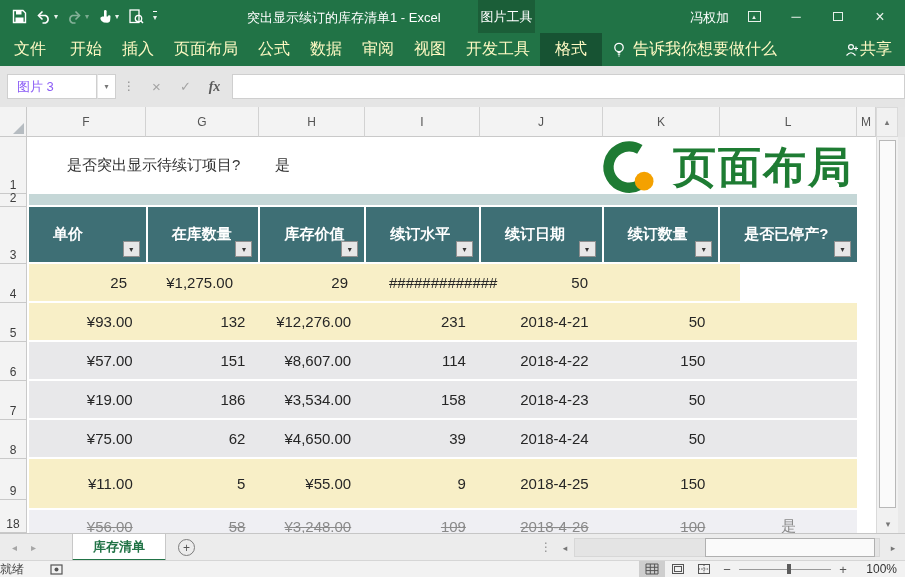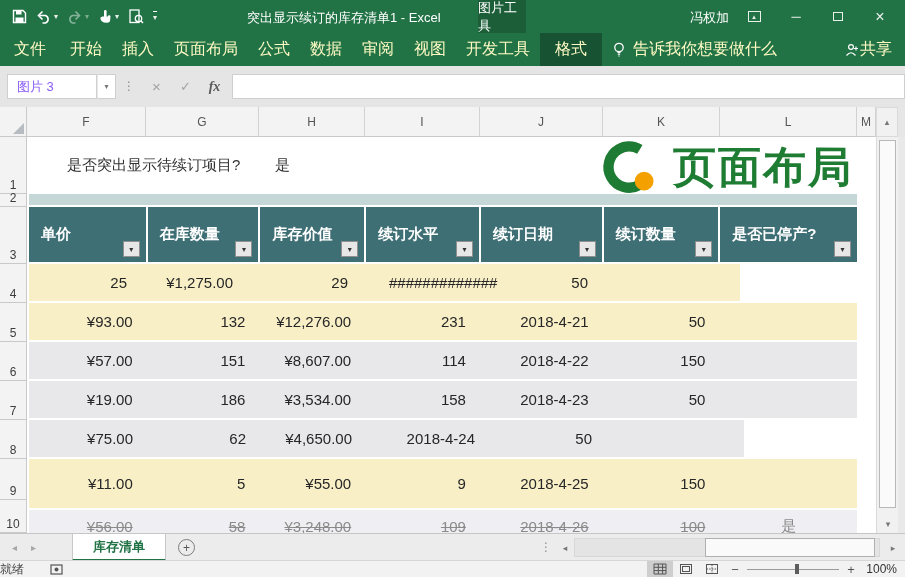--- a/index.html
+++ b/index.html
@@ -7,21 +7,21 @@
 .app{position:relative;width:905px;height:577px;background:#fff;overflow:hidden;font-size:13px}
 
 
 .titlebar{position:absolute;left:0;top:0;width:905px;height:33px;background:#217346;color:#fff}
 .qat{position:absolute;left:12px;top:0;height:33px;display:flex;align-items:center;gap:9px}
 .qbtn{display:flex;align-items:center;gap:3px}
 .qbtn svg{display:block}
 .dim{opacity:.45}
 .caret{font-size:8px;color:#e8f0ea;line-height:8px}
 .doc-title{position:absolute;left:247px;top:9px;font-size:13px;white-space:nowrap}
-.ctx-tool{position:absolute;left:478px;top:0;width:48px;height:33px;background:#1b5e38;display:flex;align-items:center;justify-content:center;font-size:13px}
+.ctx-tool{position:absolute;left:478px;top:0;width:57px;height:33px;background:#1b5e38;display:flex;align-items:center;justify-content:center;font-size:13px}
 .user{position:absolute;left:690px;top:9px;font-size:13px}
 .winctl{position:absolute;right:4px;top:0;height:33px;display:flex;align-items:center}
 .winbtn{width:42px;height:33px;display:flex;align-items:center;justify-content:center;color:#eaf2ec;font-size:13px}
 .ribopt-box{width:13px;height:11px;border:1px solid #e8f0ea;display:flex;align-items:flex-start;justify-content:center;font-size:7px;line-height:9px}
 .max-box{width:10px;height:9px;border:1px solid #e8f0ea}
 
 
 .tabsrow{position:absolute;left:0;top:33px;width:905px;height:33px;background:#217346;display:flex;align-items:stretch;color:#fef9c3;font-size:16px}
 .rtab{padding:0 10px;display:flex;align-items:center;white-space:nowrap}
 .rtab.file{padding:0 14px}
@@ -52,21 +52,21 @@
 .rh{width:27px;background:#f3f3f3;border-right:1px solid #c9c9c9;border-bottom:1px solid #c9c9c9;display:flex;align-items:flex-end;justify-content:center;font-size:12px;color:#3c3c3c;padding-bottom:1px;line-height:13px}
 .hA{height:57px}.hB{height:13px}.hC{height:57px}.hD{height:39px}.hE{height:41px}.hF{height:33px}
 .content{position:absolute;left:27px;top:0;width:830px}
 .row1{position:relative;height:57px;background:#fff}
 .question{position:absolute;left:40px;top:19px;font-size:15px;color:#333;white-space:nowrap}
 .answer{position:absolute;left:248px;top:19px;font-size:15px;color:#333}
 .logo{position:absolute;right:4px;top:0;display:flex;align-items:center;gap:12px;z-index:3}
 .logo-text{font-size:43px;font-weight:bold;color:#1e7c33;letter-spacing:2px;white-space:nowrap}
 .tealband{height:13px;background:#c5d7d7;border-bottom:2px solid #fff;border-left:2px solid #fff}
 .thead{display:flex;height:57px;border-bottom:2px solid #fff;border-left:2px solid #fff}
-.th{position:relative;background:#3e6f75;color:#fff;font-weight:bold;font-size:15px;display:flex;align-items:center;padding-left:12px;border-right:2px solid #fff;white-space:nowrap}
+.th{position:relative;background:#3e6f75;color:#fff;font-weight:bold;font-size:15px;display:flex;align-items:center;padding-left:24px;border-right:2px solid #fff;white-space:nowrap}
 .th:last-child{border-right:none}
 .filter{position:absolute;right:6px;bottom:5px;width:17px;height:16px;background:#e7e7e7;border:1px solid #8f8f8f;color:#333;font-size:8px;display:flex;align-items:center;justify-content:center}
 .drow{display:flex;height:39px;border-bottom:2px solid #fff;border-left:2px solid #fff}
 .drow .td{display:flex;align-items:center;font-size:15px;color:#262626}
 .yellow .td{background:#f8efc7}
 .gray .td{background:#e8e8ea}
 .strike .td{background:#efeff3;color:#8a8a8a;text-decoration:line-through}
 .strike .td.nostrike{text-decoration:none}
 .w0{width:119px}.w1{width:113px}.w2{width:106px}.w3{width:115px}.w4{width:123px}.w5{width:117px}.w6{width:137px}
 .ar{justify-content:flex-end;padding-right:15px}
@@ -92,21 +92,21 @@
 .statusbar{position:absolute;left:0;top:560px;width:905px;height:17px;background:#f2f2f2;border-top:1px solid #d6d6d6;display:flex;align-items:center;font-size:12px;color:#444}
 .ready{}
 .macro{margin-left:26px;display:flex;align-items:center}
 .sb-right{position:absolute;right:8px;top:0;height:16px;display:flex;align-items:center}
 .viewbtn{width:26px;height:16px;display:flex;align-items:center;justify-content:center}
 .viewbtn.active{background:#cecece}
 .zbtn{width:20px;height:16px;display:flex;align-items:center;justify-content:center;color:#555;font-size:13px}
 .slider{width:92px;height:16px;position:relative;margin:0 2px}
 .strack{position:absolute;left:0;right:0;top:8px;height:1px;background:#9a9a9a}
 .sthumb{position:absolute;left:48px;top:3px;width:4px;height:10px;background:#5c5c5c}
-.zoomlabel{margin-left:0;min-width:36px;text-align:right;color:#333}
+.zoomlabel{margin-left:8px;min-width:36px;text-align:right;color:#333}
 </style>
 </head>
 <body>
 
 <div class="app">
 
   <div class="titlebar">
     <div class="qat">
       <span class="qbtn">
         <svg width="15" height="15" viewBox="0 0 15 15">
@@ -232,21 +232,21 @@
     <div class="rowhdr">
       <div class="rh hA">1</div>
       <div class="rh hB">2</div>
       <div class="rh hC">3</div>
       <div class="rh hD">4</div>
       <div class="rh hD">5</div>
       <div class="rh hD">6</div>
       <div class="rh hD">7</div>
       <div class="rh hD">8</div>
       <div class="rh hE">9</div>
-      <div class="rh hF">10</div>
+      <div class="rh hF">18</div>
     </div>
 
     <div class="content">
       <div class="row1">
         <span class="question">是否突出显示待续订项目?</span>
         <span class="answer">是</span>
         <span class="logo">
           <svg width="60" height="62" viewBox="0 0 64 64">
             <circle cx="30" cy="31" r="22" fill="none" stroke="#1e7b33" stroke-width="11" stroke-dasharray="92 46.2" transform="rotate(60 30 31)"></circle>
             <circle cx="46" cy="46" r="10" fill="#f4a100"></circle>
@@ -320,20 +320,21 @@
         <div class="td w2 ar">¥3,534.00</div>
         <div class="td w3 ar">158</div>
         <div class="td w4 ar">2018-4-23</div>
         <div class="td w5 ar">50</div>
         <div class="td w6 ac"></div>
       </div>
       <div class="drow gray">
         <div class="td w0 ar">¥75.00</div>
         <div class="td w1 ar">62</div>
         <div class="td w2 ar">¥4,650.00</div>
+        <div class="td w3 ar">39</div>
         <div class="td w4 ar">2018-4-24</div>
         <div class="td w5 ar">50</div>
         <div class="td w6 ac"></div>
       </div>
       <div class="drow yellow" style="height:51px">
         <div class="td w0 ar">¥11.00</div>
         <div class="td w1 ar">5</div>
         <div class="td w2 ar">¥55.00</div>
         <div class="td w3 ar">9</div>
         <div class="td w4 ar">2018-4-25</div>

